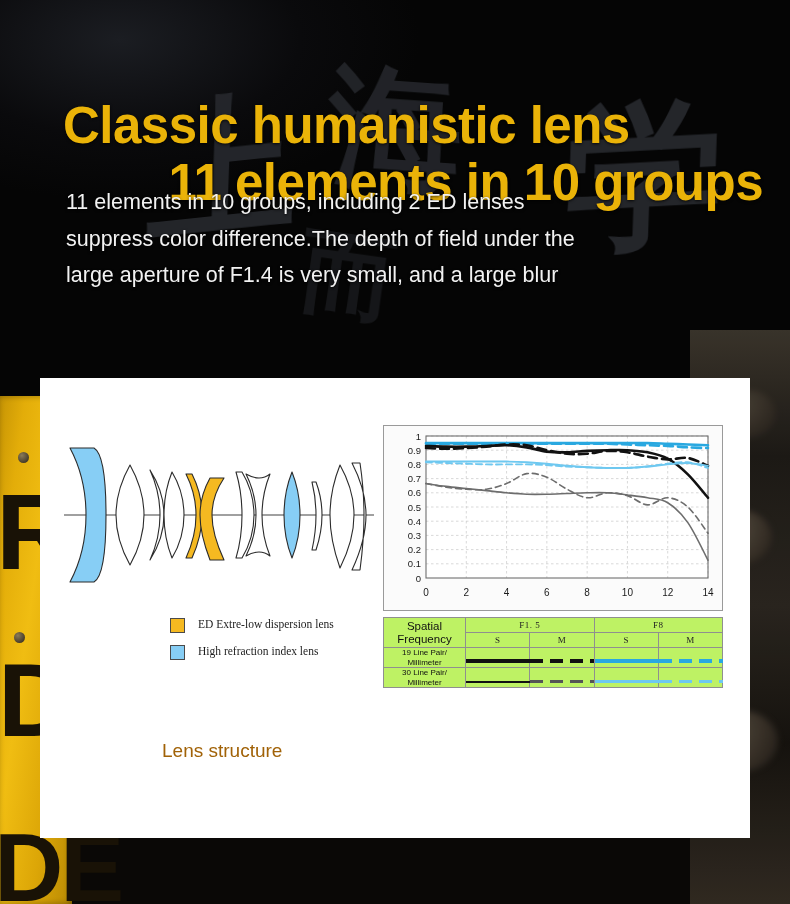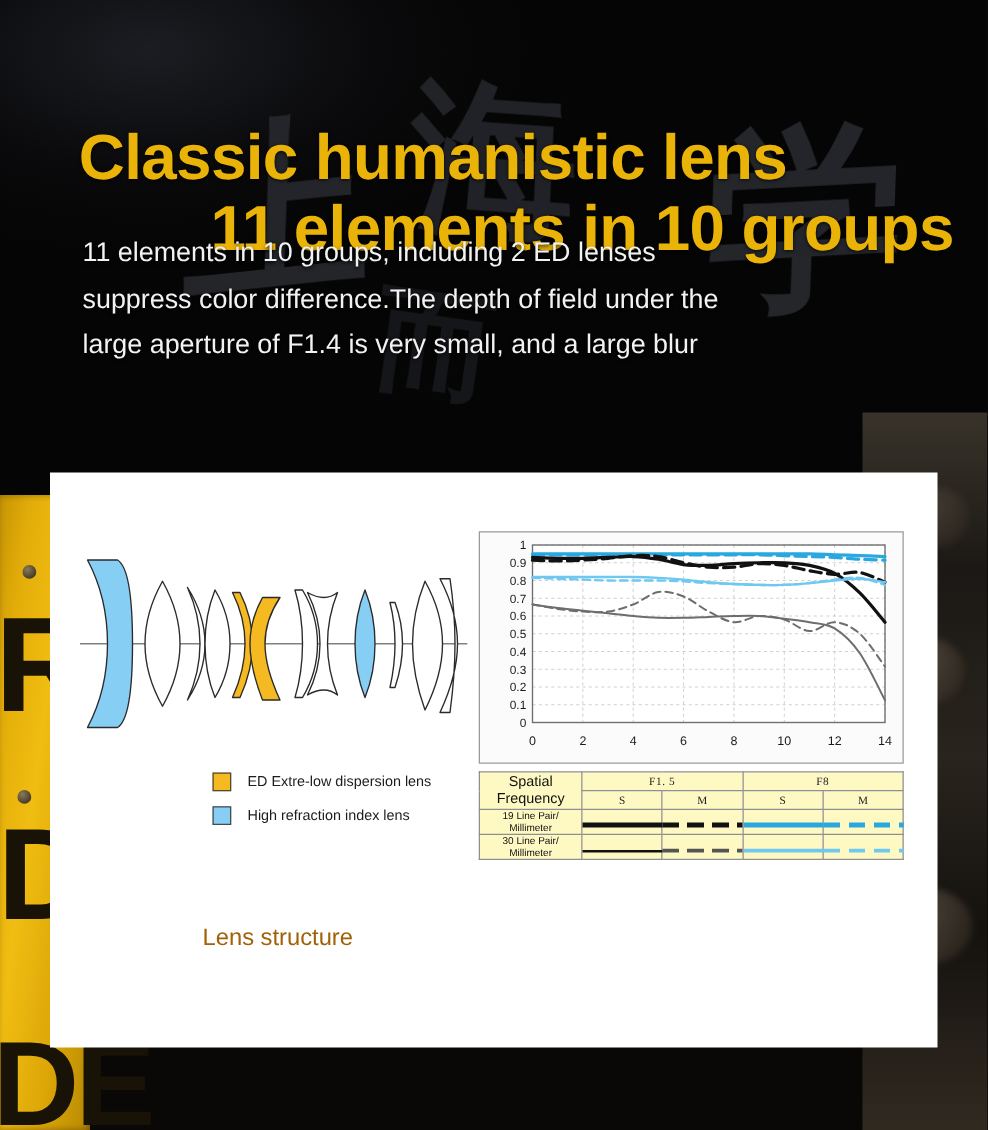--- a/index.html
+++ b/index.html
@@ -103,21 +103,21 @@
   .card {
     position:absolute; left:40px; top:378px; width:710px; height:460px;
     background:#ffffff; z-index:6;
   }
 
   
   .lens-panel { position:absolute; left:0; top:0; width:356px; height:460px; }
   .lens-svg { position:absolute; left:24px; top:52px; }
 
   .legend { position:absolute; left:130px; top:240px; }
-  .legend-row { display:flex; align-items:center; margin-bottom:12px; }
+  .legend-row { display:flex; align-items:flex-start; margin-bottom:12px;font-family:Liberation Serif, serif; }
   .swatch {
     width:15px; height:15px; border:1.4px solid #4a4a4a; margin-right:13px; flex:none;
   }
   .legend-label { font-size:11.5px; color:#1c1c1c; white-space:nowrap; }
 
   .caption {
     position:absolute; font-size:19px; color:#a16207; white-space:nowrap;
   }
   .cap-lens { left:122px; top:362px; }
 
@@ -132,21 +132,21 @@
   .mtf-svg { position:absolute; left:0; top:0; }
 
   
   .mtf-table {
     position:absolute; left:0; top:192px; width:340px;
     border-collapse:collapse;
     table-layout:fixed;
   }
   .mtf-table td, .mtf-table th {
     border:1.3px solid #8f8f8f;
-    background:#fef9c3;
+    background:#bef264;
     padding:0;
     text-align:center;
     vertical-align:middle;
     font-weight:400;
   }
   .th-sf {
     font-size:11.5px; color:#111; line-height:13px;
     width:82px; padding:3px 5px; text-align:left;
   }
   .th-grp { font-size:9px; color:#222; height:15px; font-family:"Liberation Serif", serif; letter-spacing:.5px; }

